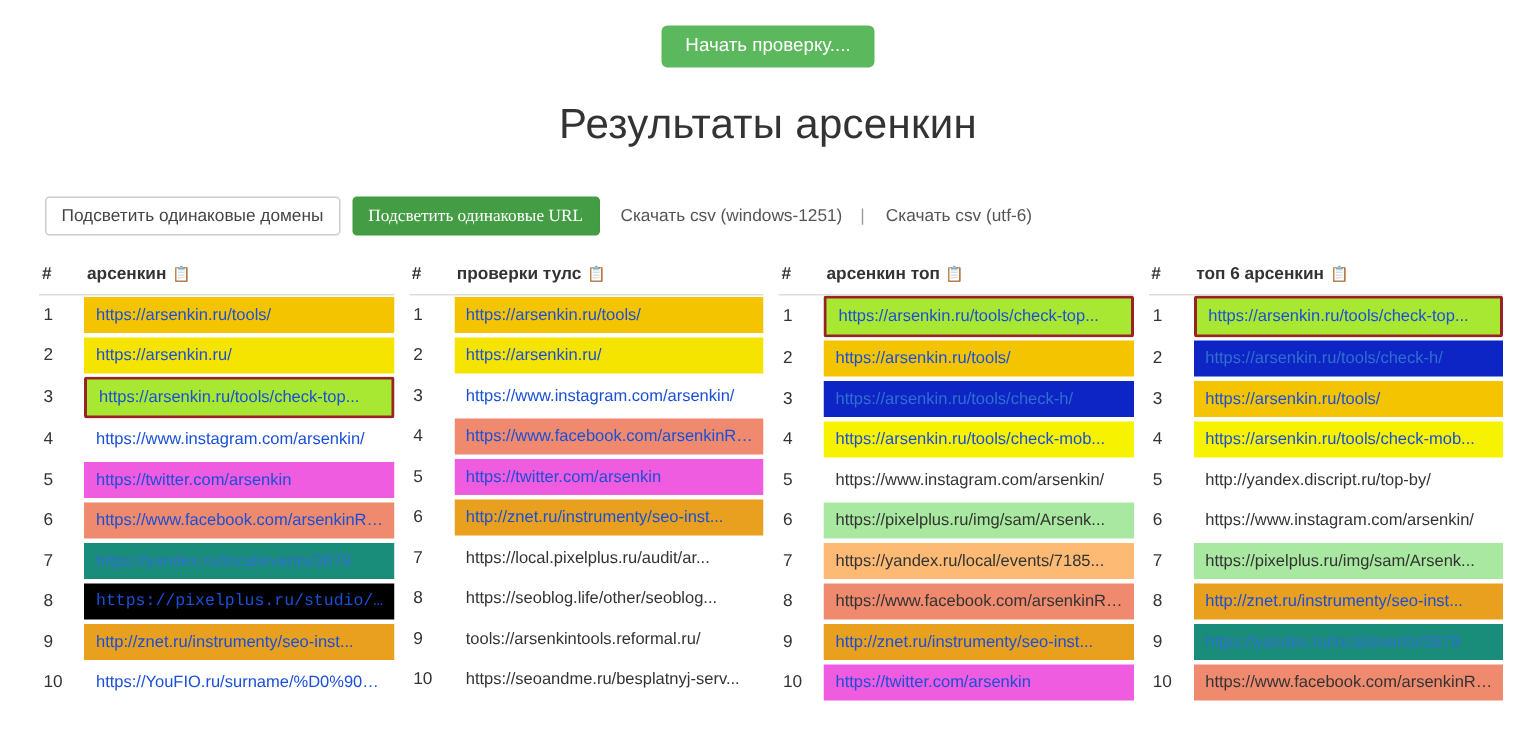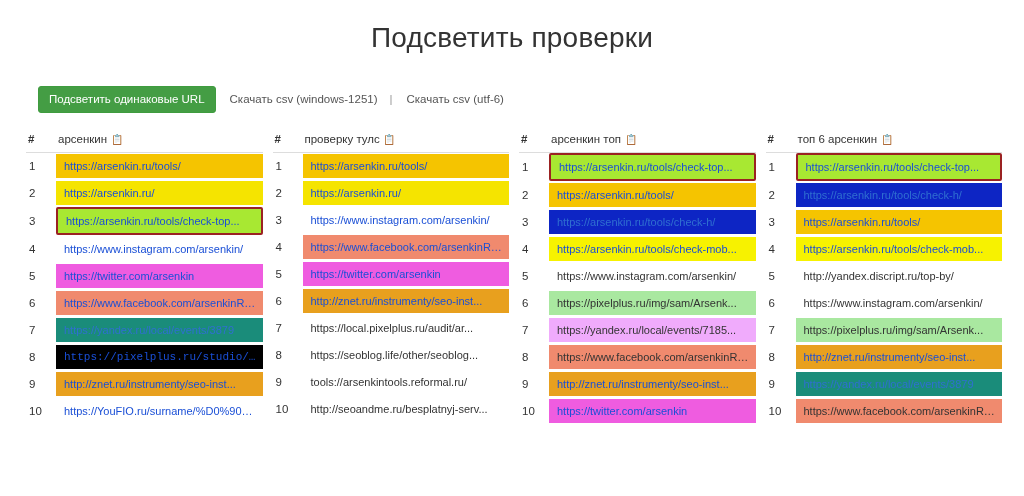--- a/index.html
+++ b/index.html
@@ -64,21 +64,21 @@
     cursor: pointer;
     line-height: 1.1;
   }
   .btn-green {
     border: 1px solid #3f9c3f;
     background: #449d44;
     color: #ffffff;
     border-radius: 3px;
     padding: 6px 10px;
     font-size: 11.5px;
-    font-family: Liberation Sans, sans-serif;
+    font-family: Liberation Serif, serif;
     cursor: pointer;
     margin-left: 8px;
     line-height: 1.1;
   }
   .link-plain {
     color: #555555;
     text-decoration: none;
     font-size: 11.5px;
     margin-left: 14px;
     cursor: pointer;
@@ -99,21 +99,21 @@
     flex: 1 1 0;
     min-width: 0;
   }
   table.res {
     width: 100%;
     border-collapse: collapse;
     table-layout: fixed;
   }
   table.res th {
     font-size: 11.5px;
-    font-weight: normal;
+    font-weight: bold;
     color: #333333;
     text-align: left;
     padding: 4px 2px 7px 2px;
     border-bottom: 1px solid #dddddd;
     white-space: nowrap;
     overflow: hidden;
   }
   table.res th.num-h {
     width: 26px;
     font-weight: bold;
@@ -151,24 +151,28 @@
     color: #2a7ab0;
     font-size: 10px;
     vertical-align: middle;
   }
 </style>
 </head>
 <body>
 
 <div class="page">
 
-
-  <h1 class="page-title">Подсветить проверки</h1>
+  <div class="start-row">
+    <button class="start-btn">Начать проверку....</button>
+  </div>
+
+  <h1 class="page-title">Результаты арсенкин</h1>
 
   <div class="toolbar">
+    <button class="btn-outline">Подсветить одинаковые домены</button>
     <button class="btn-green">Подсветить одинаковые URL</button>
     <a class="link-plain">Скачать csv (windows-1251)</a>
     <span class="sep">|</span>
     <a class="link-plain">Скачать csv (utf-6)</a>
   </div>
 
   <div class="tables">
 
     <div class="col-block">
       <table class="res">
@@ -244,21 +248,21 @@
           </tbody>
       </table>
     </div>
 
     <div class="col-block">
       <table class="res">
         <thead>
           <tr>
             <th class="num-h">#</th>
             <th>
-              <span>проверку тулс</span><span class="copy-ico">📋</span>
+              <span>проверки тулс</span><span class="copy-ico">📋</span>
             </th>
           </tr>
         </thead>
         <tbody>
             <tr>
               <td class="num">1</td>
               <td>
                 <span class="cell-inner" style="background: rgb(245, 196, 0); color: rgb(26, 79, 214);">https://arsenkin.ru/tools/</span>
               </td>
             </tr>
@@ -306,21 +310,21 @@
             </tr>
             <tr>
               <td class="num">9</td>
               <td>
                 <span class="cell-inner" style="background: rgb(255, 255, 255); color: rgb(51, 51, 51);">tools://arsenkintools.reformal.ru/</span>
               </td>
             </tr>
             <tr>
               <td class="num">10</td>
               <td>
-                <span class="cell-inner" style="background: rgb(255, 255, 255); color: rgb(51, 51, 51);">http://seoandme.ru/besplatnyj-serv...</span>
+                <span class="cell-inner" style="background: rgb(255, 255, 255); color: rgb(51, 51, 51);">https://seoandme.ru/besplatnyj-serv...</span>
               </td>
             </tr>
           </tbody>
       </table>
     </div>
 
     <div class="col-block">
       <table class="res">
         <thead>
           <tr>
@@ -363,21 +367,21 @@
             </tr>
             <tr>
               <td class="num">6</td>
               <td>
                 <span class="cell-inner" style="background: rgb(169, 232, 160); color: rgb(51, 51, 51);">https://pixelplus.ru/img/sam/Arsenk...</span>
               </td>
             </tr>
             <tr>
               <td class="num">7</td>
               <td>
-                <span class="cell-inner" style="background: #f0abfc; color: rgb(51, 51, 51);">https://yandex.ru/local/events/7185...</span>
+                <span class="cell-inner" style="background: #fdba74; color: rgb(51, 51, 51);">https://yandex.ru/local/events/7185...</span>
               </td>
             </tr>
             <tr>
               <td class="num">8</td>
               <td>
                 <span class="cell-inner" style="background: rgb(240, 138, 110); color: rgb(51, 51, 51);">https://www.facebook.com/arsenkinRU...</span>
               </td>
             </tr>
             <tr>
               <td class="num">9</td>

